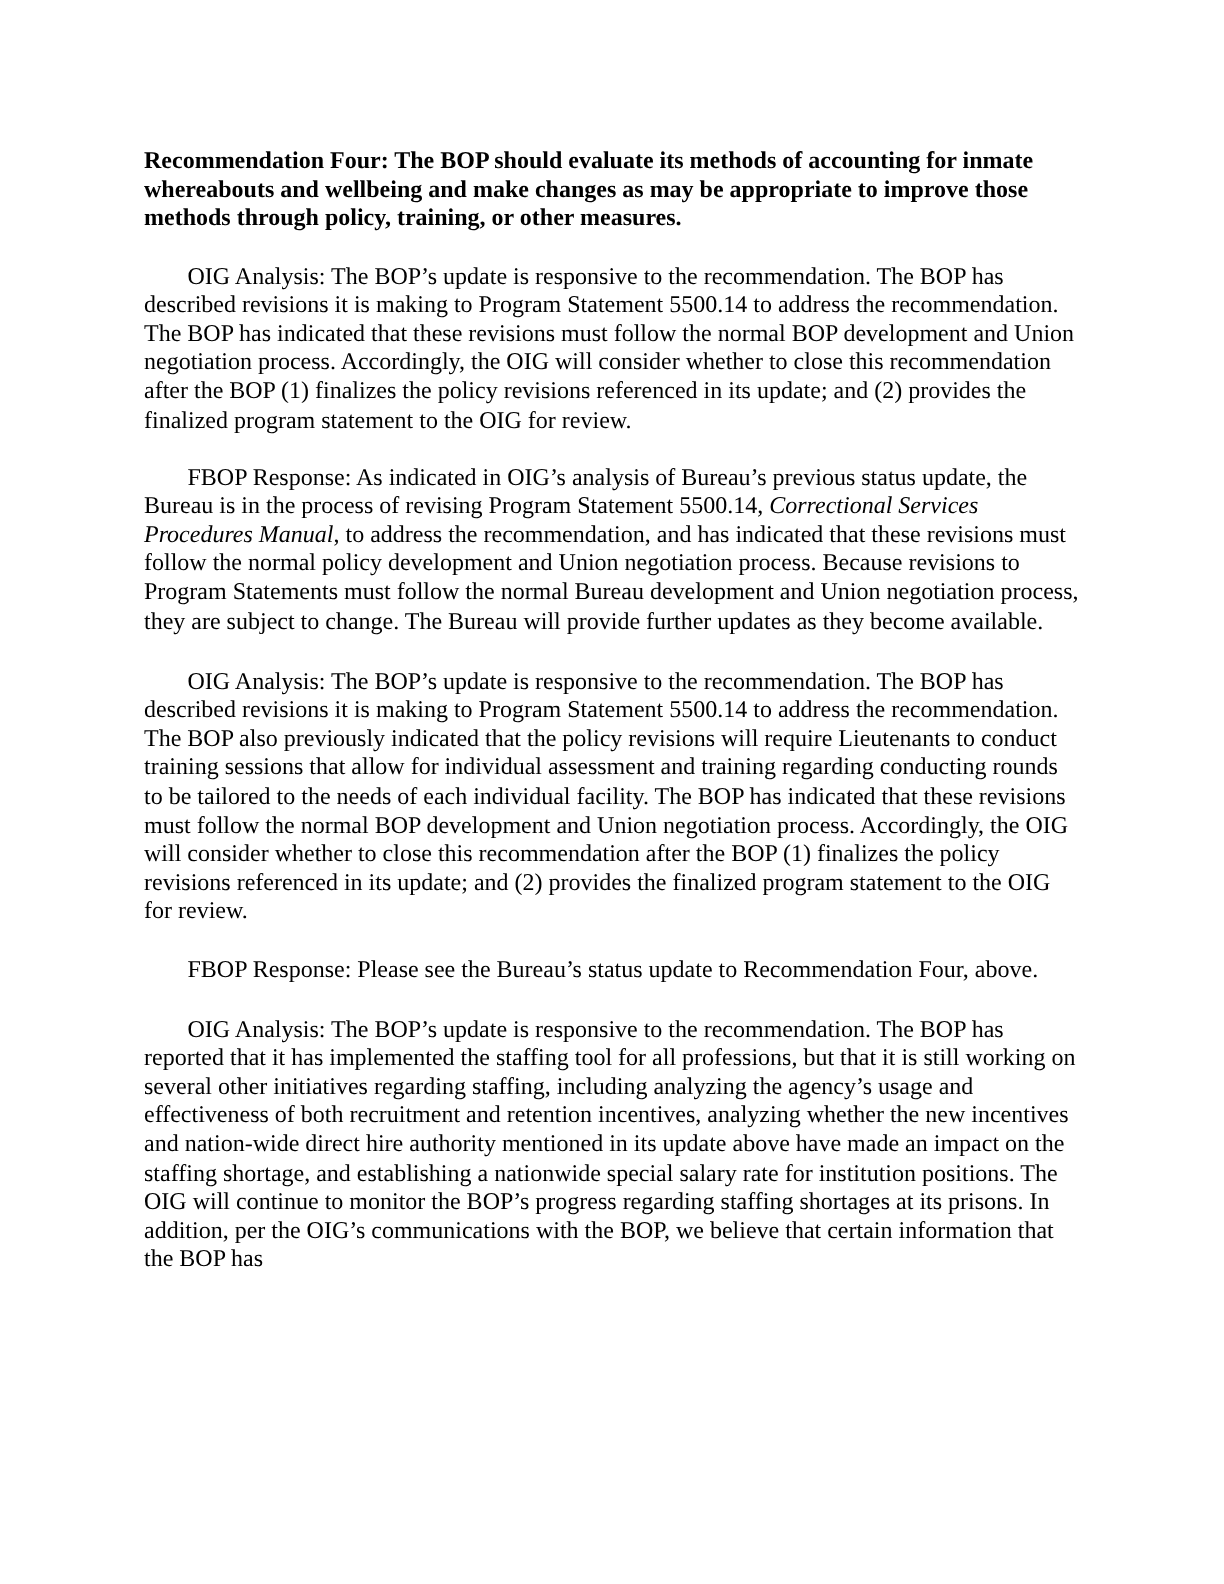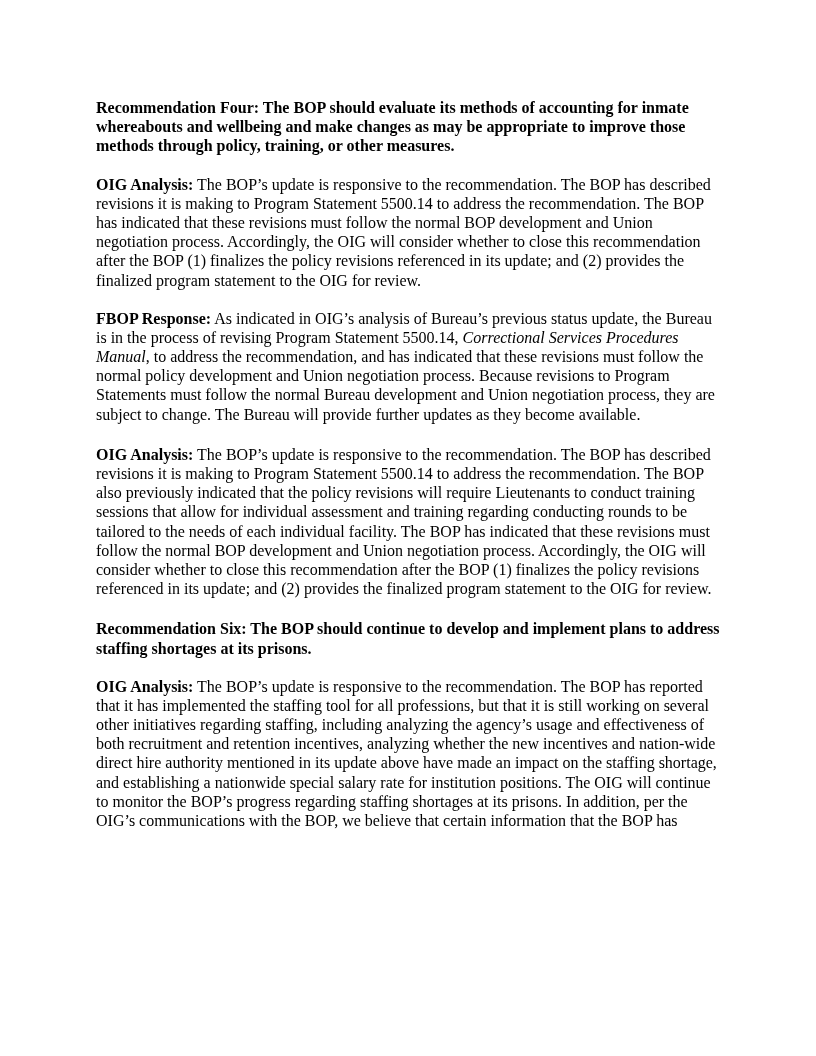--- a/index.html
+++ b/index.html
@@ -29,41 +29,41 @@
     font-weight: bold;
     margin: 0 0 19px 0;
   }
   .para {
     font-size: 16px;
     line-height: 1.2;
     margin: 0 0 19px 0;
     text-align: left;
   }
   .para:last-child { margin-bottom: 0; }
-  .para strong { font-weight: bold; }
+  .para strong { font-weight: normal; margin-left: 29px; }
   .para em { font-style: italic; }
 </style>
 </head>
 <body>
 
 <div class="page">
 
   <div class="section">
     <p class="heading">Recommendation Four: The BOP should evaluate its methods of accounting for inmate whereabouts and wellbeing and make changes as may be appropriate to improve those methods through policy, training, or other measures.</p>
 
     <p class="para"><strong>OIG Analysis:</strong><span> The BOP’s update is responsive to the recommendation. The BOP has described revisions it is making to Program Statement 5500.14 to address the recommendation. The BOP has indicated that these revisions must follow the normal BOP development and Union negotiation process. Accordingly, the OIG will consider whether to close this recommendation after the BOP (1) finalizes the policy revisions referenced in its update; and (2) provides the finalized program statement to the OIG for review.</span></p>
 
     <p class="para"><strong>FBOP Response:</strong><span> As indicated in OIG’s analysis of Bureau’s previous status update, the Bureau is in the process of revising Program Statement 5500.14, </span><em>Correctional Services Procedures Manual</em><span>, to address the recommendation, and has indicated that these revisions must follow the normal policy development and Union negotiation process. Because revisions to Program Statements must follow the normal Bureau development and Union negotiation process, they are subject to change. The Bureau will provide further updates as they become available.</span></p>
   </div>
 
   <div class="section">
 
     <p class="para"><strong>OIG Analysis:</strong><span> The BOP’s update is responsive to the recommendation. The BOP has described revisions it is making to Program Statement 5500.14 to address the recommendation. The BOP also previously indicated that the policy revisions will require Lieutenants to conduct training sessions that allow for individual assessment and training regarding conducting rounds to be tailored to the needs of each individual facility. The BOP has indicated that these revisions must follow the normal BOP development and Union negotiation process. Accordingly, the OIG will consider whether to close this recommendation after the BOP (1) finalizes the policy revisions referenced in its update; and (2) provides the finalized program statement to the OIG for review.</span></p>
 
+    <p class="para"><strong>FBOP Response:</strong><span> Please see the Bureau’s status update to Recommendation Four, above.</span></p>
   </div>
 
   <div class="section">
-    <p class="heading">Recommendation Six: The BOP should continue to develop and implement plans to address staffing shortages at its prisons.</p>
 
     <p class="para"><strong>OIG Analysis:</strong><span> The BOP’s update is responsive to the recommendation. The BOP has reported that it has implemented the staffing tool for all professions, but that it is still working on several other initiatives regarding staffing, including analyzing the agency’s usage and effectiveness of both recruitment and retention incentives, analyzing whether the new incentives and nation-wide direct hire authority mentioned in its update above have made an impact on the staffing shortage, and establishing a nationwide special salary rate for institution positions. The OIG will continue to monitor the BOP’s progress regarding staffing shortages at its prisons. In addition, per the OIG’s communications with the BOP, we believe that certain information that the BOP has</span></p>
   </div>
 
 </div>
 
 </body></html>

